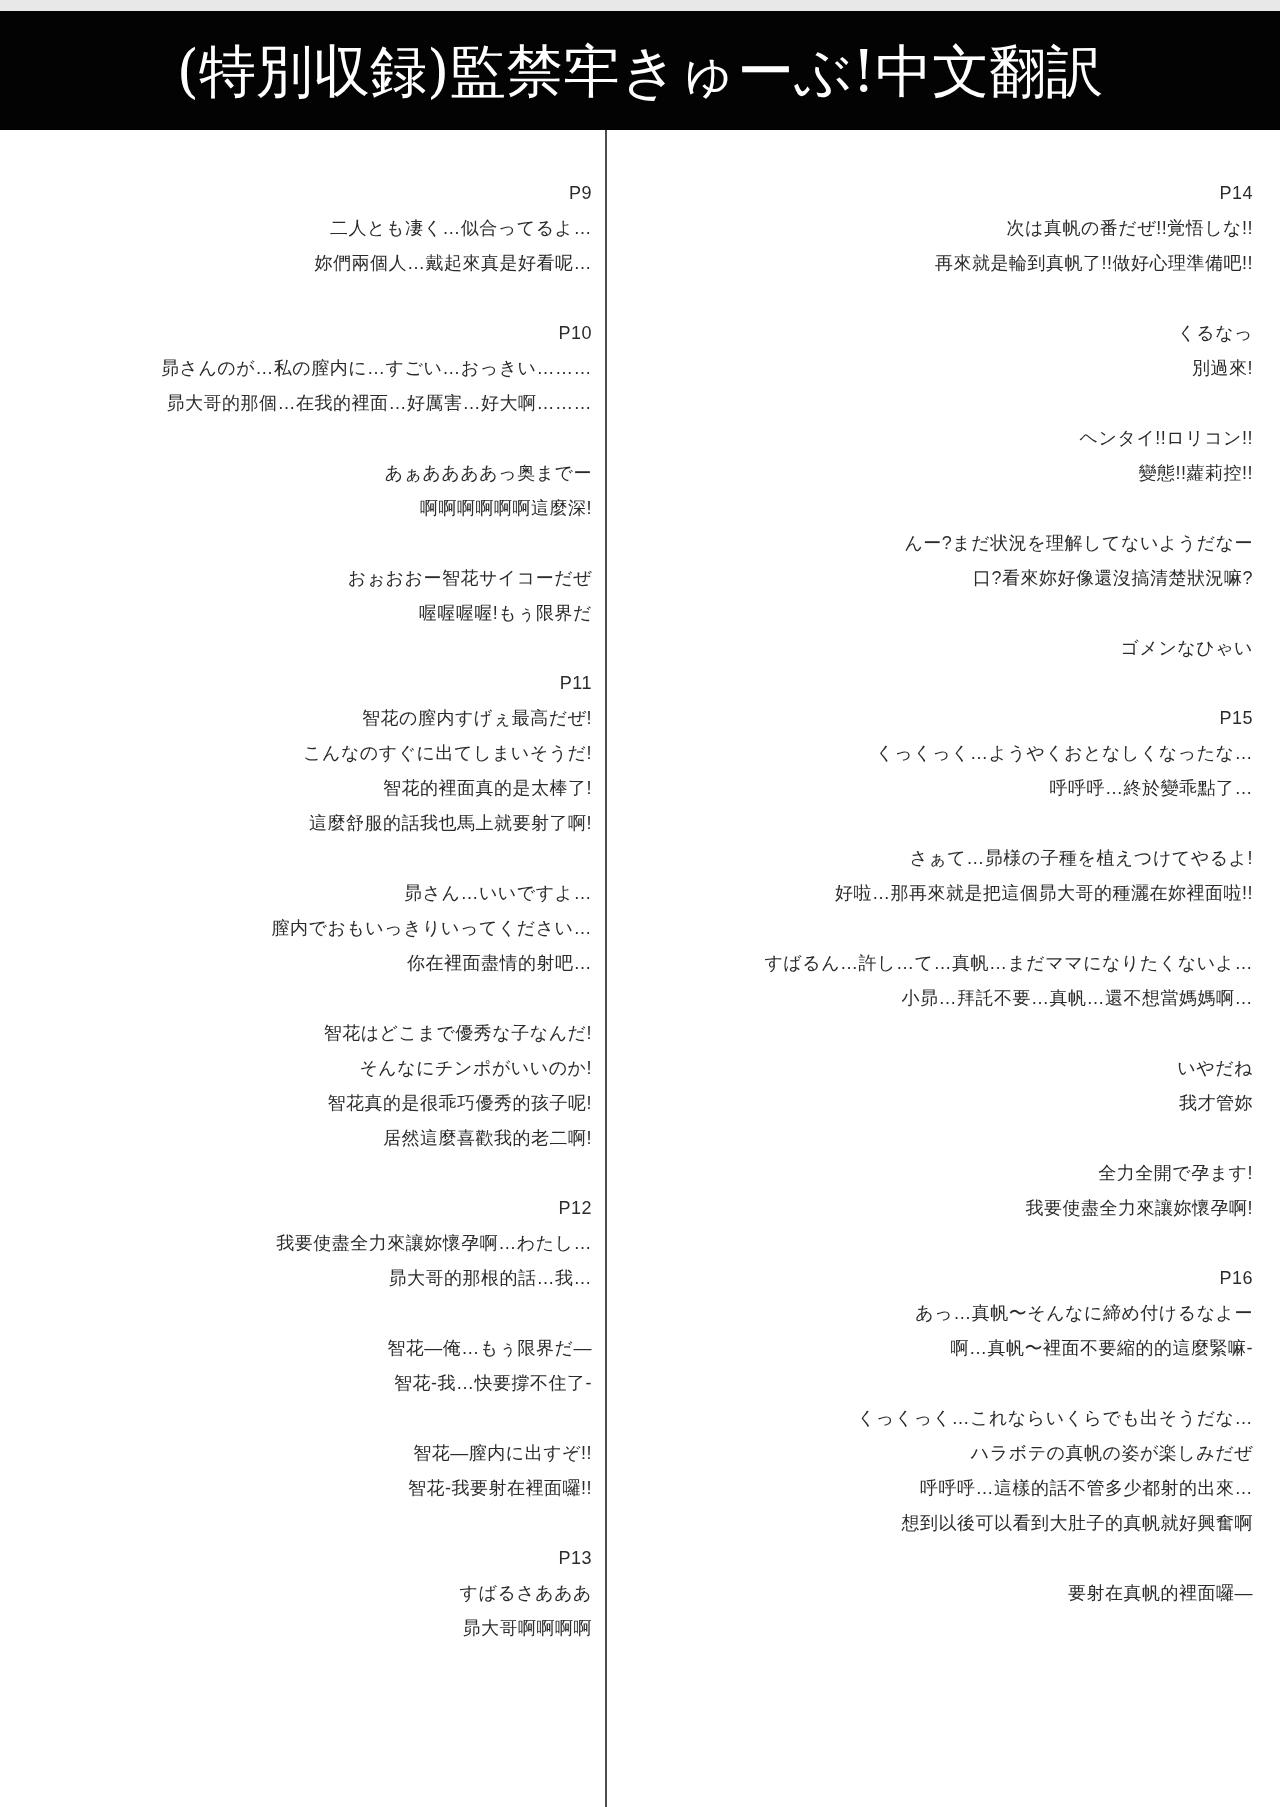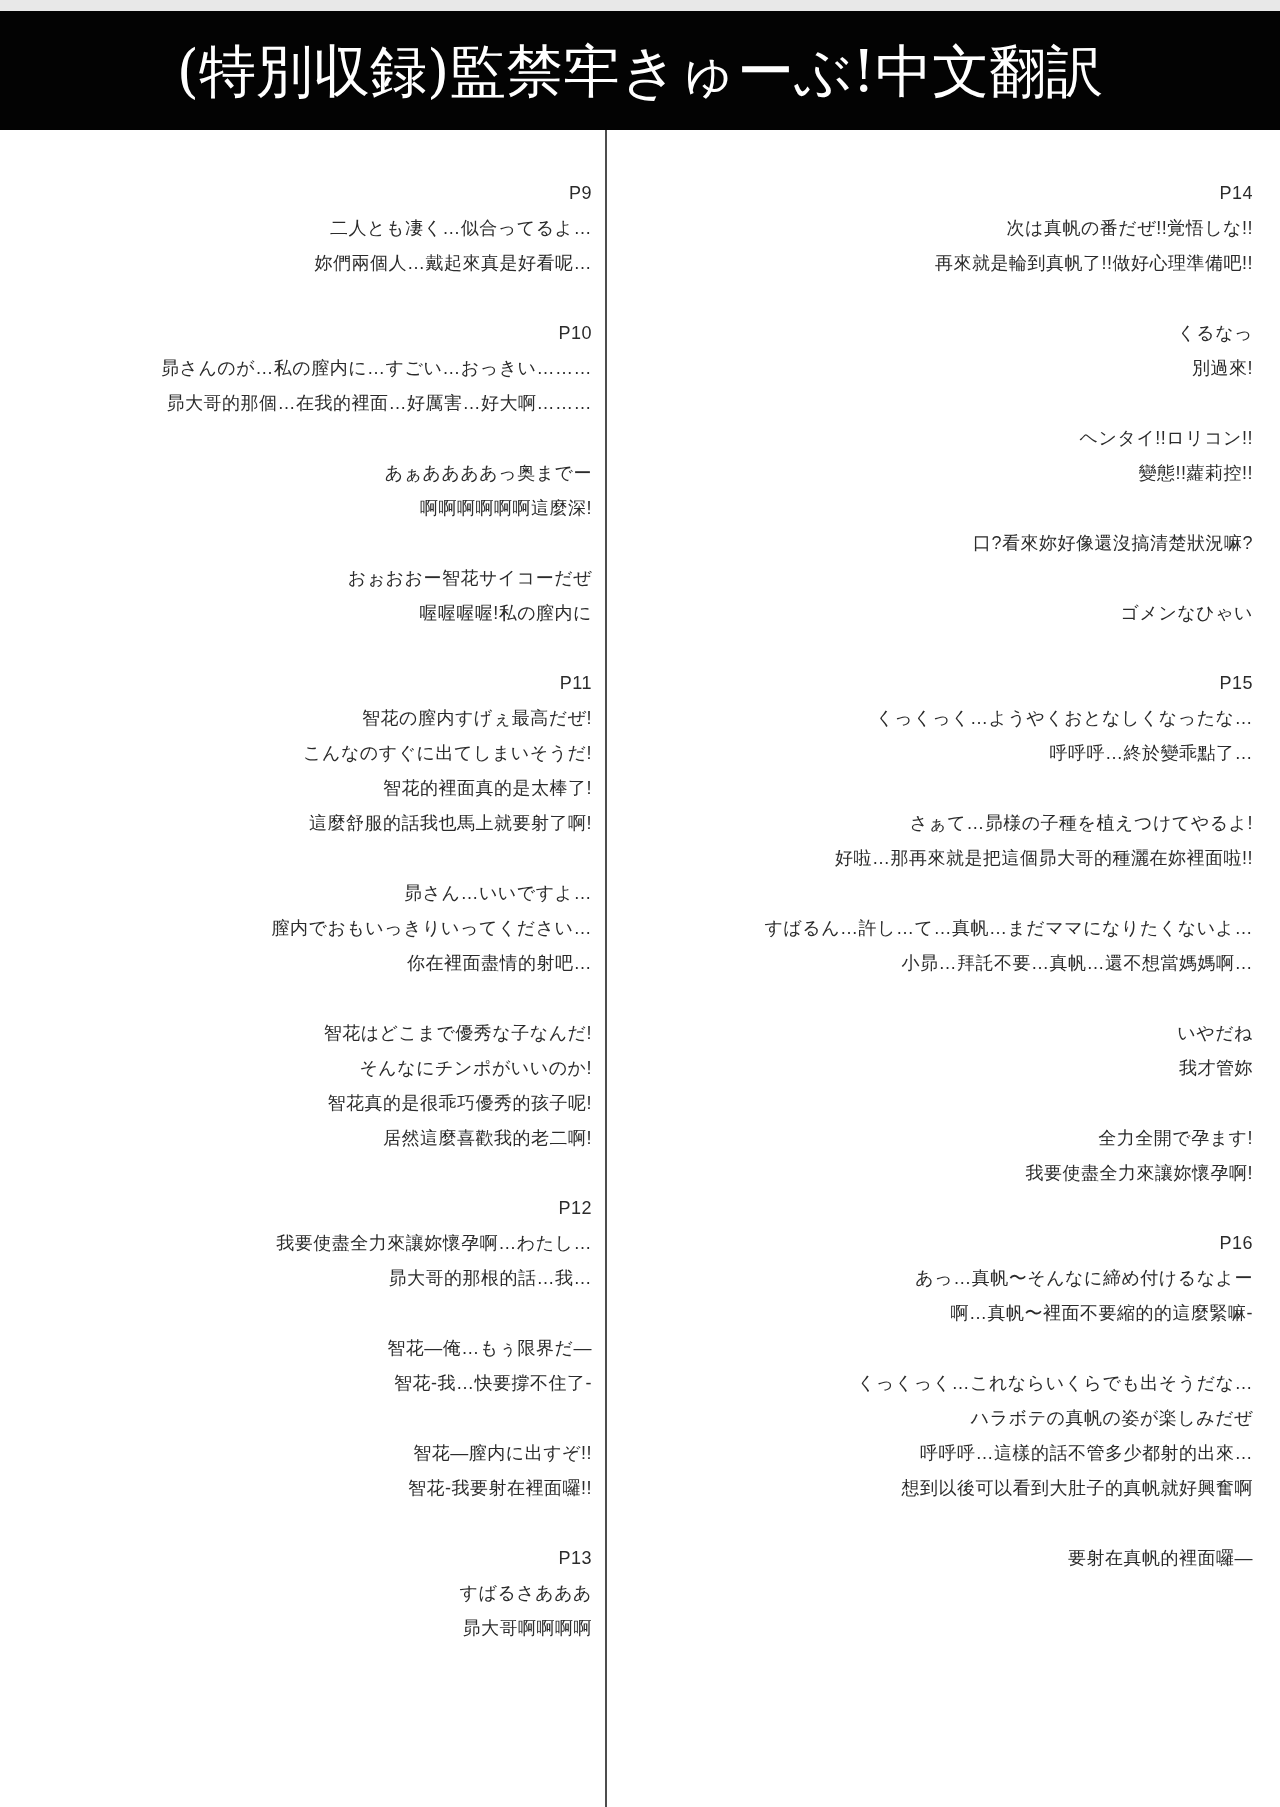--- a/index.html
+++ b/index.html
@@ -68,21 +68,21 @@
           <div class="line">P10</div>
           <div class="line">昴さんのが…私の膣内に…すごい…おっきい………</div>
           <div class="line">昴大哥的那個…在我的裡面…好厲害…好大啊………</div>
         </div>
         <div class="block">
           <div class="line">あぁああああっ奥までー</div>
           <div class="line">啊啊啊啊啊啊這麼深!</div>
         </div>
         <div class="block">
           <div class="line">おぉおおー智花サイコーだぜ</div>
-          <div class="line">喔喔喔喔!私の膣内に</div>
+          <div class="line">喔喔喔喔!もぅ限界だ</div>
         </div>
         <div class="block">
           <div class="line">P11</div>
           <div class="line">智花の膣内すげぇ最高だぜ!</div>
           <div class="line">こんなのすぐに出てしまいそうだ!</div>
           <div class="line">智花的裡面真的是太棒了!</div>
           <div class="line">這麼舒服的話我也馬上就要射了啊!</div>
         </div>
         <div class="block">
           <div class="line">昴さん…いいですよ…</div>
@@ -123,20 +123,21 @@
         </div>
         <div class="block">
           <div class="line">くるなっ</div>
           <div class="line">別過來!</div>
         </div>
         <div class="block">
           <div class="line">ヘンタイ!!ロリコン!!</div>
           <div class="line">變態!!蘿莉控!!</div>
         </div>
         <div class="block">
+          <div class="line">んー?まだ状況を理解してないようだなー</div>
           <div class="line">口?看來妳好像還沒搞清楚狀況嘛?</div>
         </div>
         <div class="block">
           <div class="line">ゴメンなひゃい</div>
         </div>
         <div class="block">
           <div class="line">P15</div>
           <div class="line">くっくっく…ようやくおとなしくなったな…</div>
           <div class="line">呼呼呼…終於變乖點了…</div>
         </div>

